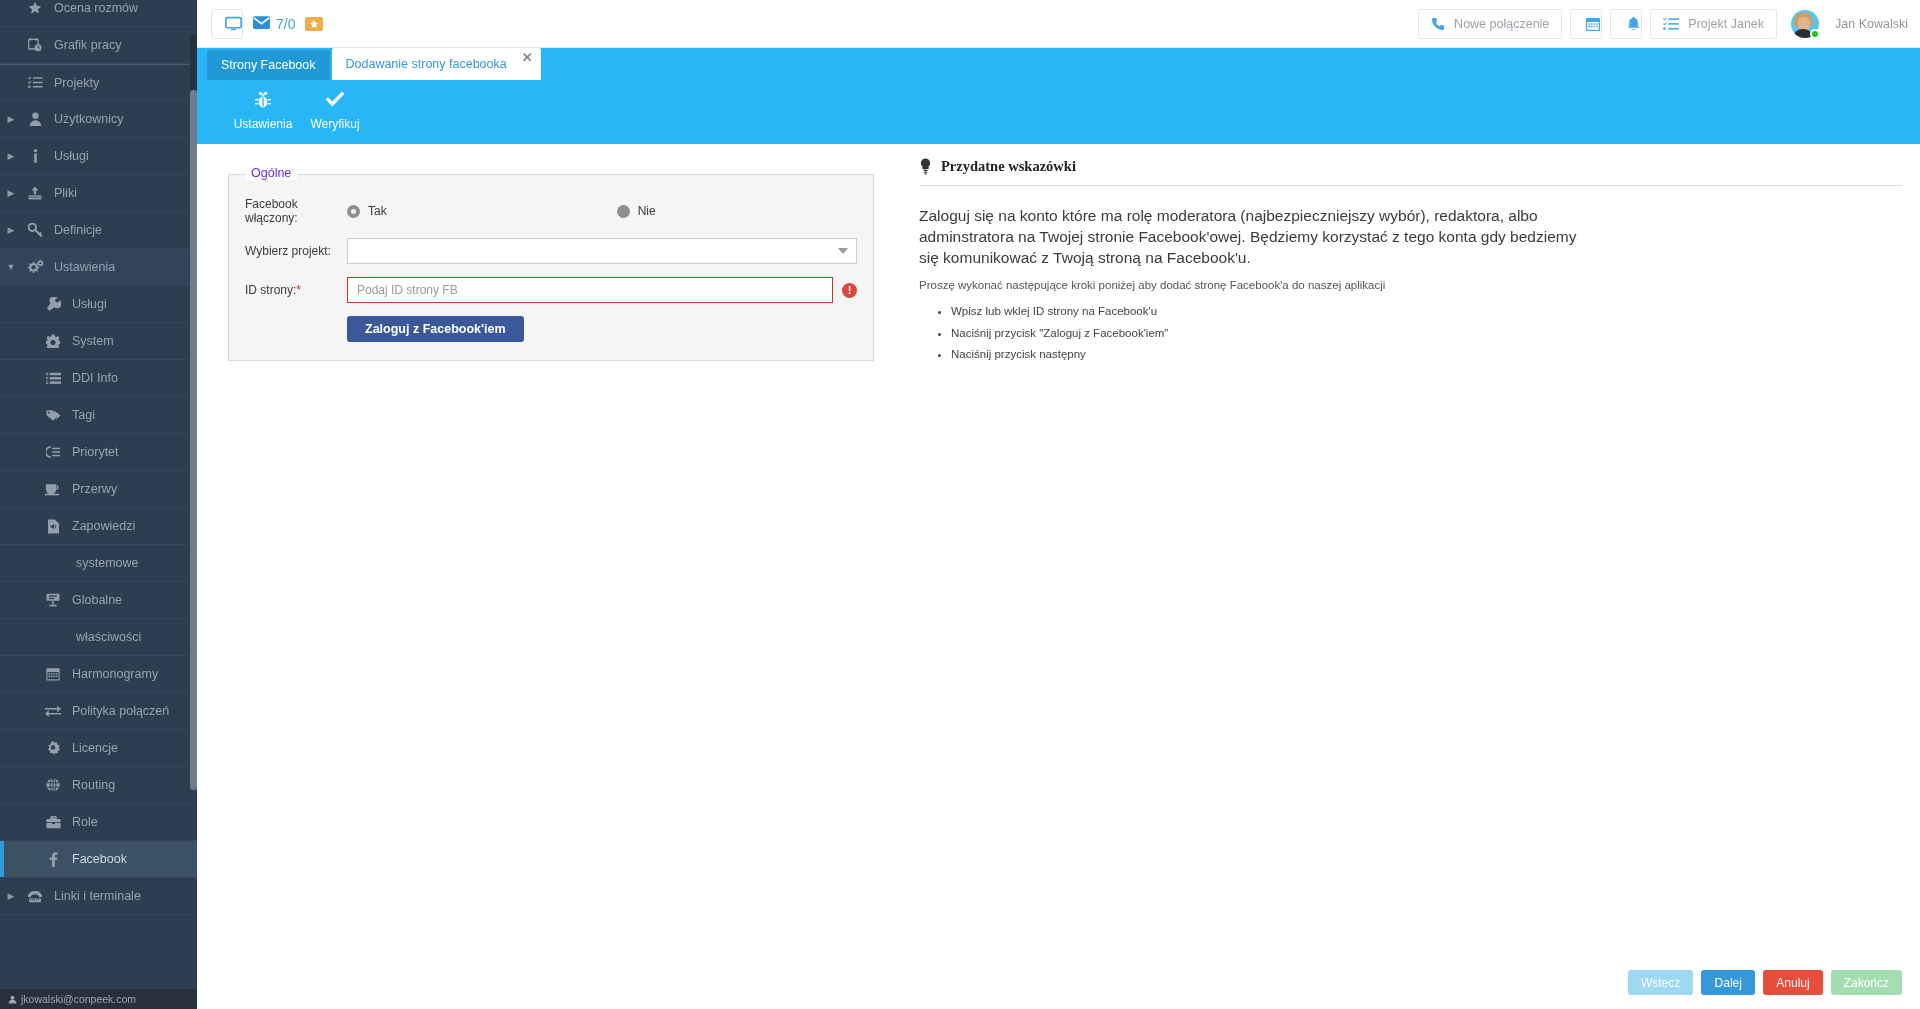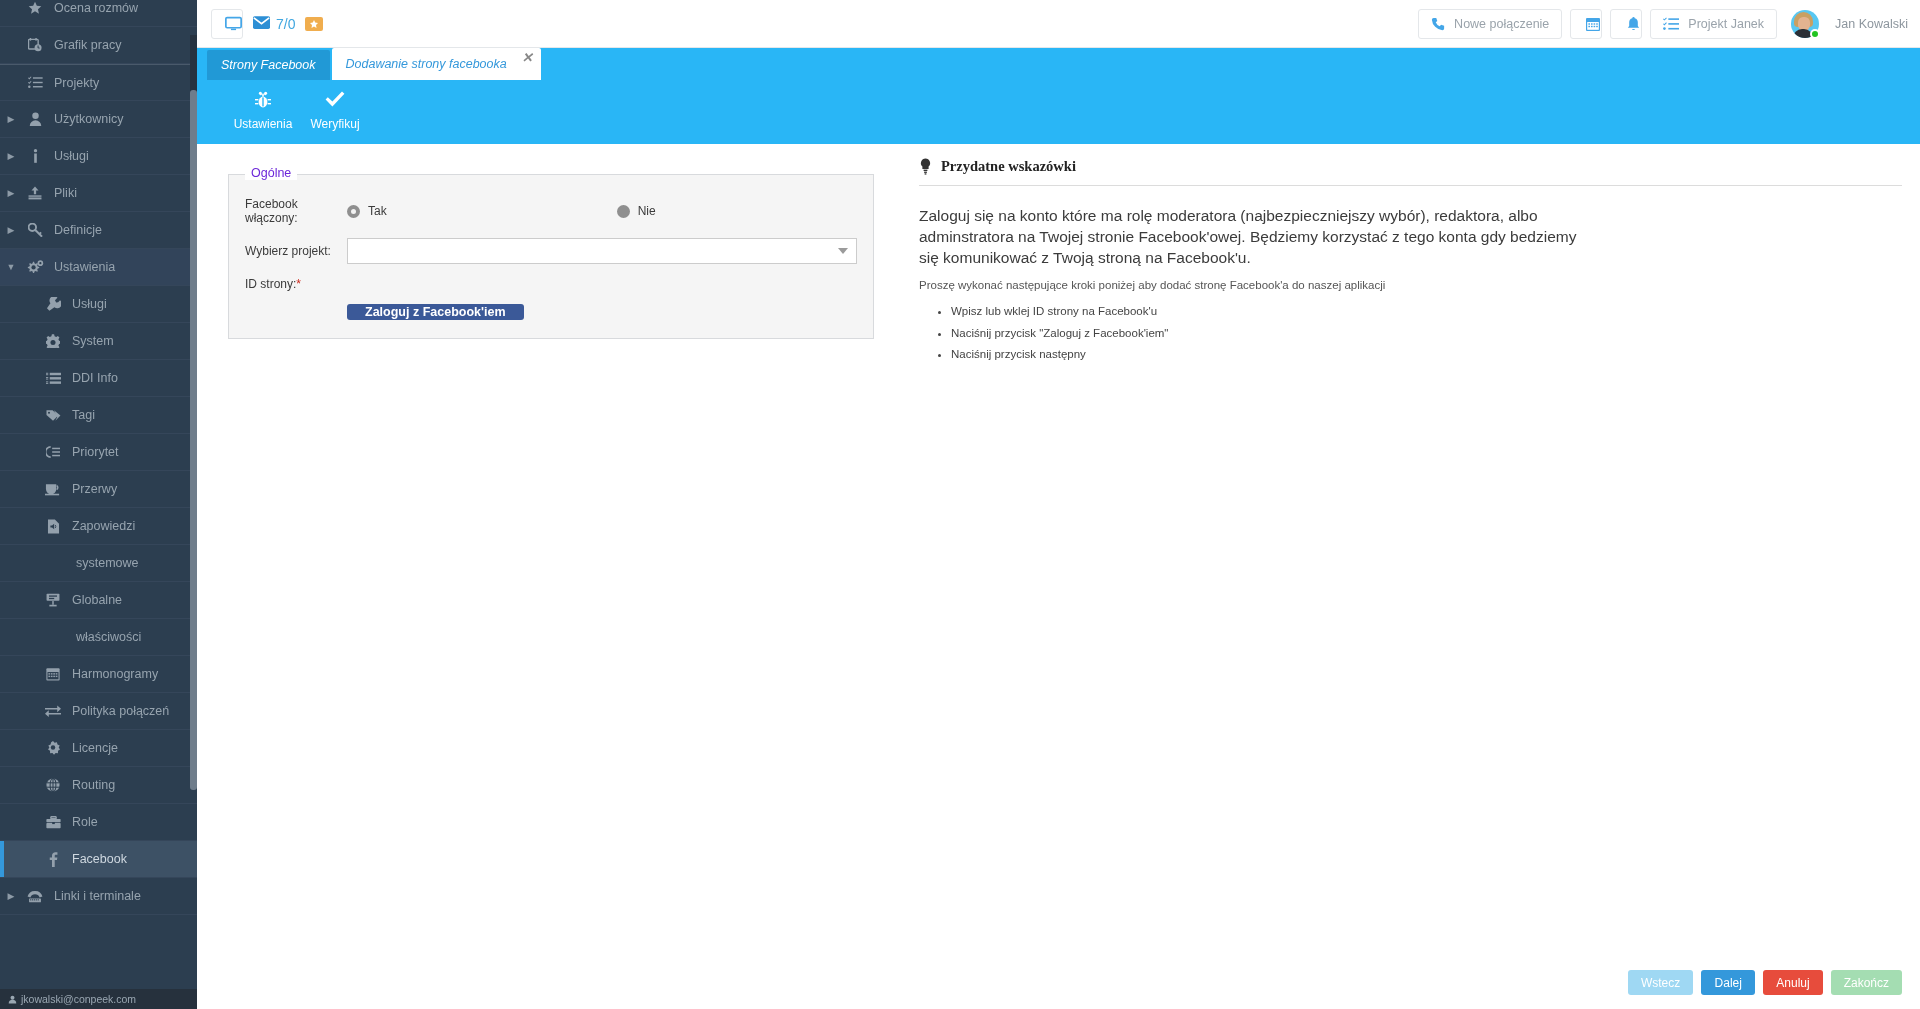--- a/index.html
+++ b/index.html
@@ -110,21 +110,20 @@
 
   
   .tabstrip {
     background: #29b6f6; height: 96px; position: relative; padding-left: 10px;
   }
   .tabs { display: flex; align-items: flex-end; height: 32px; padding-top: 8px; gap: 0; }
   .tab {
     height: 30px; display: flex; align-items: center; padding: 0 14px;
     font-size: 12.5px; color: #fff; background: #2199d6;
     border-radius: 2px 2px 0 0;
-    font-style: italic;
   }
   .tab.active {
     background: #fff; color: #3498db; position: relative;
     padding-right: 34px; height: 32px; margin-left: 2px;
   }
   .tab .tab-close {
     position: absolute; right: 8px; top: 2px; color: #888; font-size: 13px; font-weight: bold;
   }
   .steps { display: flex; gap: 0; padding: 10px 0 0 20px; }
   .step {
@@ -175,21 +174,21 @@
     font-size: 12px; color: #9b9b9b; padding: 0 9px; line-height: 24px;
     display: flex; align-items: center;
   }
   .err-icon {
     width: 15px; height: 15px; border-radius: 50%; background: #d9483b; color: #fff;
     font-size: 11px; font-weight: bold; display: inline-flex; align-items: center;
     justify-content: center; line-height: 1; flex: 0 0 15px;
   }
   .fb-btn {
     margin-left: 102px; background: #3b5998; color: #fff; border: none;
-    height: 16px; padding: 0 18px; border-radius: 3px; font-size: 12.5px;
+    height: 26px; padding: 0 18px; border-radius: 3px; font-size: 12.5px;
     font-weight: bold; font-family: "Liberation Sans", sans-serif; cursor: pointer;
   }
 
   
   .tips {
     position: absolute; left: 722px; top: 14px; right: 18px;
   }
   .tips-head {
     display: flex; align-items: center; gap: 9px;
     font-family: "Liberation Serif", serif; font-size: 14.5px; color: #222; font-weight: bold;
@@ -675,20 +674,26 @@
 
           <div class="frow">
             <div class="flabel">Wybierz projekt:</div>
             <div class="select-box">
               <span class="select-caret"></span>
             </div>
           </div>
 
           <div class="frow">
             <div class="flabel"><span>ID strony:</span><span class="req">*</span></div>
+            <div class="input-wrap">
+              <div class="text-input">
+                <span>Podaj ID strony FB</span>
+              </div>
+              <span class="err-icon">!</span>
+            </div>
           </div>
 
           <div class="frow" style="margin-bottom:0;">
             <button class="fb-btn">Zaloguj z Facebook'iem</button>
           </div>
 
         </div>
       </div>
 
       <div class="tips">

